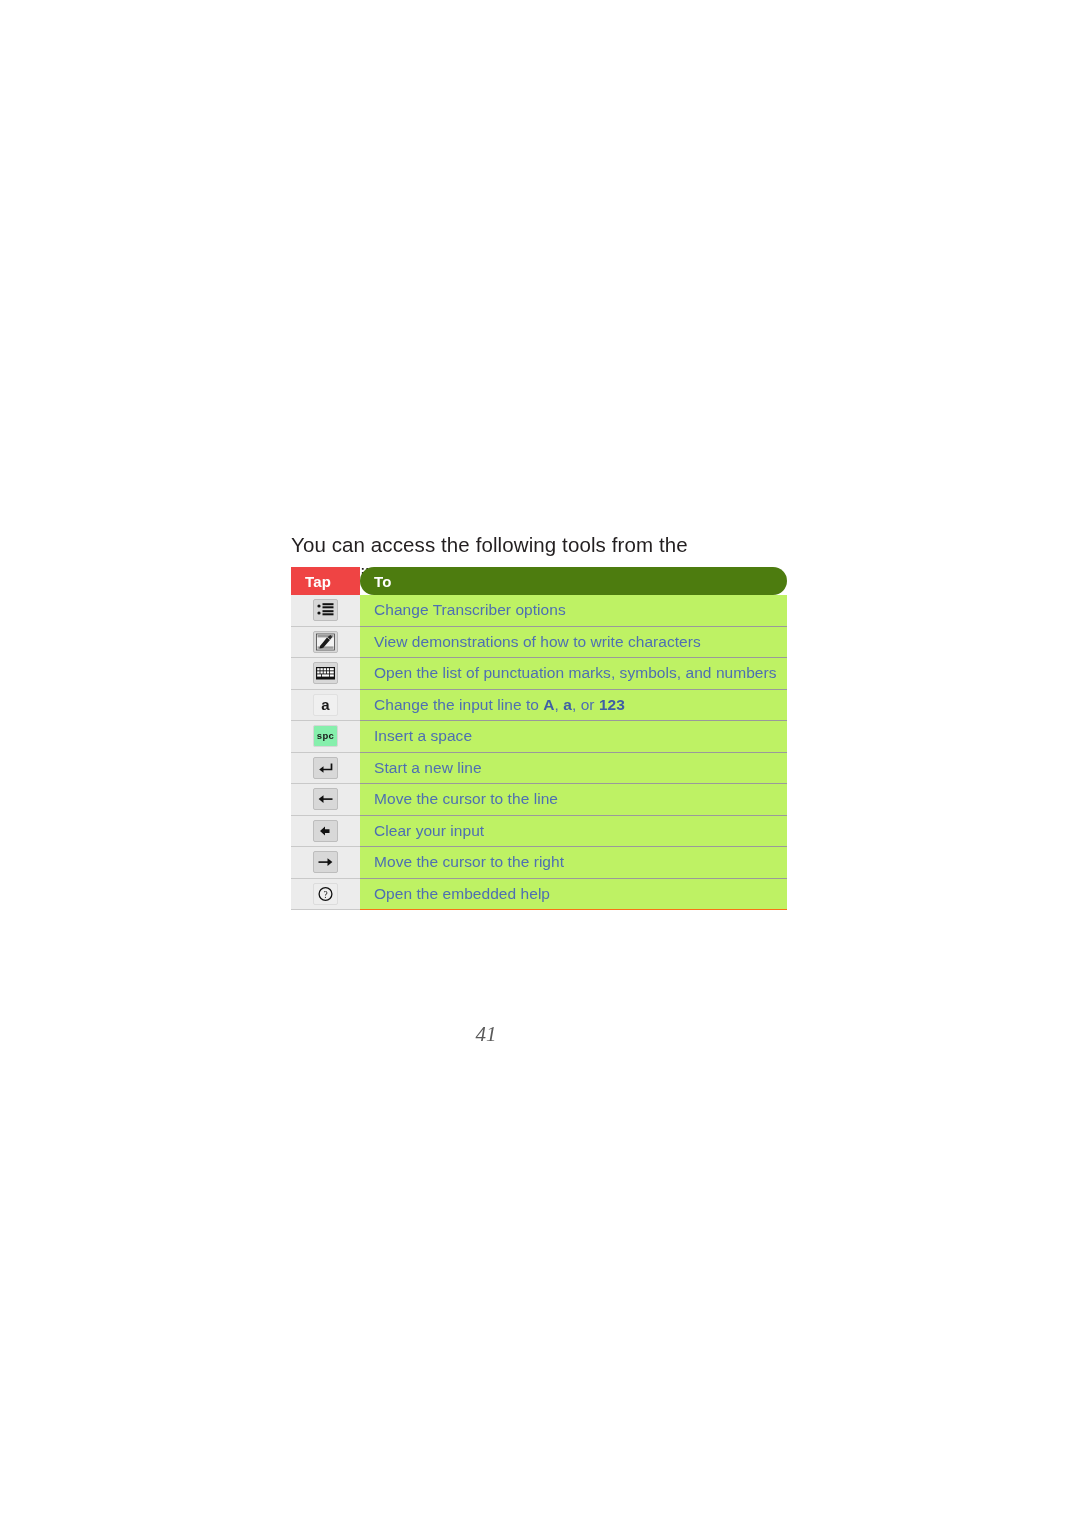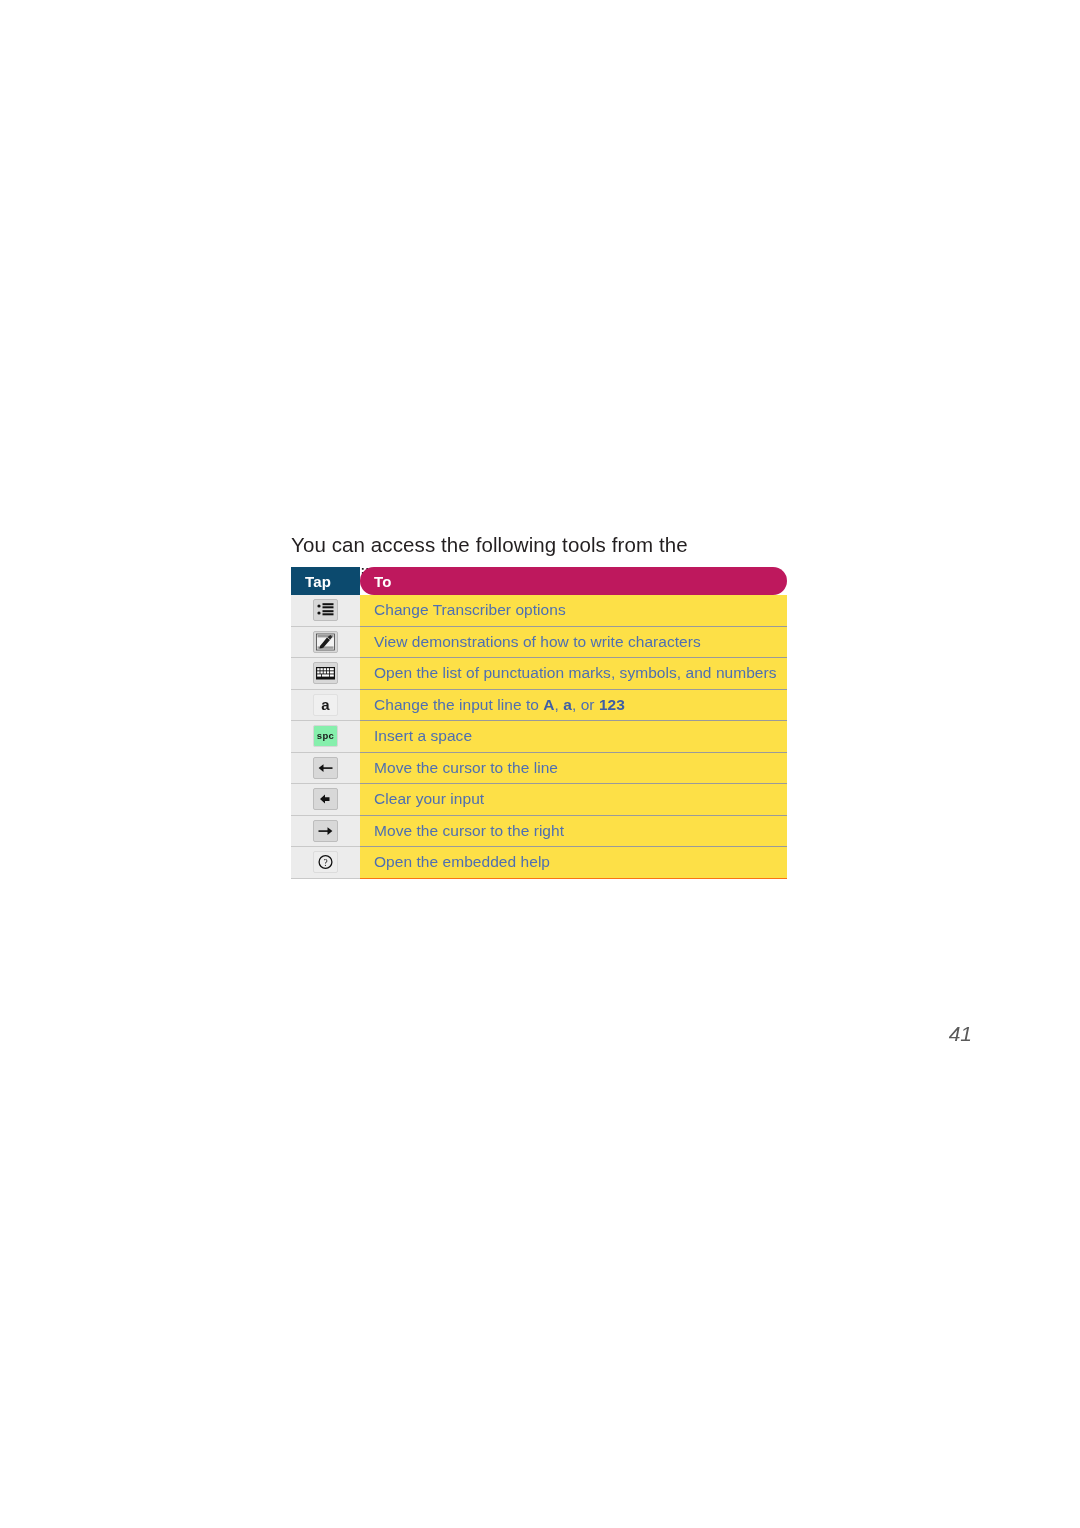--- a/index.html
+++ b/index.html
@@ -49,26 +49,26 @@
   .tools-table thead th {
     height: 28px;
     padding: 0;
     text-align: left;
     font-size: 15px;
     font-weight: bold;
     color: #ffffff;
     vertical-align: middle;
   }
   .th-tap {
-    background: #0c4a6e;
+    background: #ef4444;
     padding-left: 14px !important;
     letter-spacing: 0.2px;
   }
   .th-to {
-    background: #be185d;
+    background: #4d7c0f;
     padding-left: 14px !important;
     letter-spacing: 0.2px;
     border-radius: 14px;
   }
 
   .tools-table tbody td {
     padding: 0;
     vertical-align: middle;
     height: 30.5px;
     border-bottom: 1px solid #9a9a9a;
@@ -80,21 +80,21 @@
   td.cell-tap {
     background: #ececec;
     text-align: center;
     border-bottom: 1px solid #c9c9c9 !important;
   }
   .tools-table tbody tr:last-child td.cell-tap {
     border-bottom: 1px solid #c9c9c9 !important;
   }
 
   td.cell-to {
-    background: #fde047;
+    background: #bef264;
     padding-left: 14px !important;
     font-size: 15.5px;
     color: #4e6fb2;
     letter-spacing: 0.05px;
     white-space: nowrap;
   }
   td.cell-to b { font-weight: bold; color: #3f5fa5; }
 
   
   .chip {
@@ -120,22 +120,22 @@
   .chip.txt.spc { font-size: 9.5px; letter-spacing: 0.3px; }
 
   .chip svg { position: absolute; left: 0; top: 0; }
 
   
   .page-number {
     position: absolute;
     left: 0;
     top: 1022px;
     width: 972px;
-    text-align: right;
-    font-family: Liberation Sans, sans-serif;
+    text-align: center;
+    font-family: Liberation Serif, serif;
     font-style: italic;
     font-size: 21px;
     color: #5a5a5a;
   }
 </style>
 </head>
 <body>
 
 <div class="page">
 
@@ -219,20 +219,31 @@
         <td class="cell-to"><span>Change the input line to </span><b>A</b><span>, </span><b>a</b><span>, or </span><b>123</b></td>
       </tr>
 
       <tr>
         <td class="cell-tap">
           <span class="chip txt spc">spc</span>
         </td>
         <td class="cell-to">Insert a space</td>
       </tr>
 
+      <tr>
+        <td class="cell-tap">
+          <span class="chip">
+            <svg width="23" height="20" viewBox="0 0 23 20">
+              <path d="M17.5 5.5 L17.5 11.5 L8 11.5" stroke="#111" stroke-width="1.7" fill="none"></path>
+              <path d="M9.5 8.3 L5.2 11.5 L9.5 14.7 Z" fill="#111"></path>
+            </svg>
+          </span>
+        </td>
+        <td class="cell-to">Start a new line</td>
+      </tr>
 
       <tr>
         <td class="cell-tap">
           <span class="chip">
             <svg width="23" height="20" viewBox="0 0 23 20">
               <rect x="8" y="9.3" width="10.5" height="1.6" fill="#111"></rect>
               <path d="M9.5 6.3 L4.6 10.1 L9.5 13.9 Z" fill="#111"></path>
             </svg>
           </span>
         </td>

